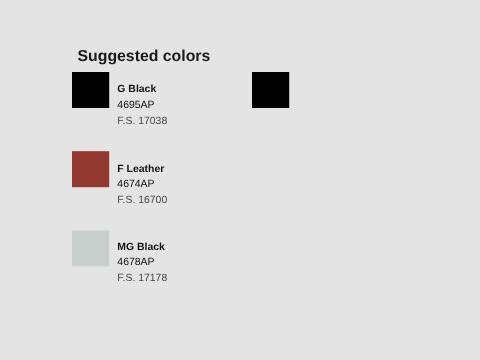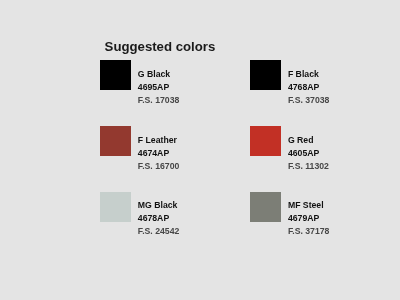--- a/index.html
+++ b/index.html
@@ -13,21 +13,20 @@
     background: #e4e4e4;
     font-family: "Liberation Sans", sans-serif;
     -webkit-font-smoothing: antialiased;
     overflow: hidden;
   }
   #page {
     position: relative;
     width: 356px;
     height: 300px;
     background: #e4e4e4;
-    margin-left: 40px;
   }
   #title {
     position: absolute;
     left: 64.6px;
     top: 38.9px;
     font-size: 13.2px;
     font-weight: bold;
     color: #1a1a1a;
     letter-spacing: 0px;
     white-space: nowrap;
@@ -73,31 +72,31 @@
     font-weight: bold;
     color: #111111;
     white-space: nowrap;
   }
   .code {
     position: absolute;
     left: 0;
     top: 21.7px;
     font-size: 8.7px;
     line-height: 10px;
-    font-weight: bold;
+    font-weight: normal;
     color: #111111;
     white-space: nowrap;
   }
   .fs {
     position: absolute;
     left: 0;
     top: 34.5px;
     font-size: 8.7px;
     line-height: 10px;
-    font-weight: bold;
+    font-weight: normal;
     color: #474747;
     white-space: nowrap;
   }
 </style>
 </head>
 <body>
 
 <div id="page" style="background-color: rgb(228, 228, 228);">
 
   <div id="title" style="color: rgb(26, 26, 26);">Suggested colors</div>
@@ -108,57 +107,36 @@
       <div class="chip" style="background-color: rgb(0, 0, 0);"></div>
       <div class="info">
         <div class="name">G Black</div>
         <div class="code">4695AP</div>
         <div class="fs">F.S. 17038</div>
       </div>
     </div>
 
     <div class="cell col-2 row-1">
       <div class="chip" style="background-color: rgb(0, 0, 0);"></div>
-      <div class="info">
-        <div class="name">F Black</div>
-        <div class="code">4768AP</div>
-        <div class="fs">F.S. 37038</div>
-      </div>
     </div>
 
     <div class="cell col-1 row-2">
       <div class="chip" style="background-color: rgb(147, 57, 47);"></div>
       <div class="info">
         <div class="name">F Leather</div>
         <div class="code">4674AP</div>
         <div class="fs">F.S. 16700</div>
       </div>
     </div>
 
-    <div class="cell col-2 row-2">
-      <div class="chip" style="background-color: rgb(194, 48, 37);"></div>
-      <div class="info">
-        <div class="name">G Red</div>
-        <div class="code">4605AP</div>
-        <div class="fs">F.S. 11302</div>
-      </div>
-    </div>
 
     <div class="cell col-1 row-3">
       <div class="chip" style="background-color: rgb(198, 207, 204);"></div>
       <div class="info">
         <div class="name">MG Black</div>
         <div class="code">4678AP</div>
-        <div class="fs">F.S. 24542</div>
+        <div class="fs">F.S. 17178</div>
       </div>
     </div>
 
-    <div class="cell col-2 row-3">
-      <div class="chip" style="background-color: rgb(124, 126, 118);"></div>
-      <div class="info">
-        <div class="name">MF Steel</div>
-        <div class="code">4679AP</div>
-        <div class="fs">F.S. 37178</div>
-      </div>
-    </div>
 
   </div>
 </div>
 
 </body></html>

